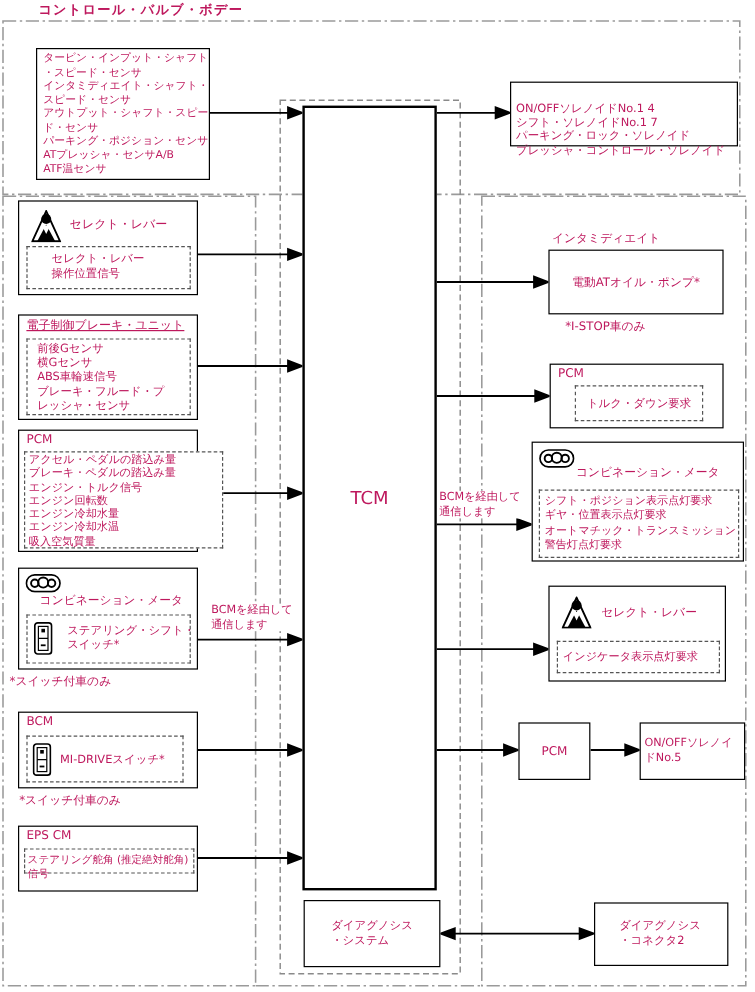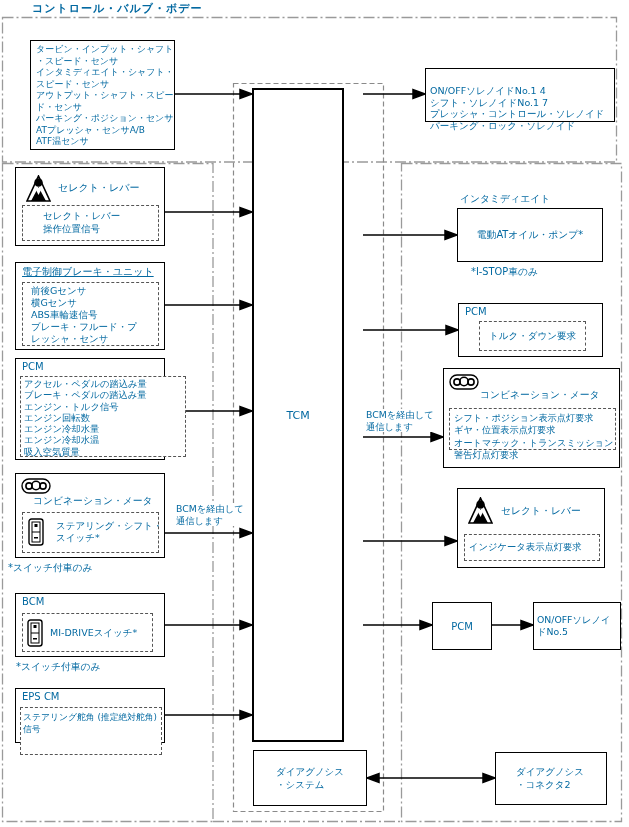--- a/index.html
+++ b/index.html
@@ -1,17 +1,17 @@
 <!DOCTYPE html>
 <html><head>
 <meta charset="utf-8">
 <style>
   html,body{margin:0;padding:0;background:#fff;}
   #canvas{position:relative;width:629px;height:827px;background:#fff;
-          font-family:"DejaVu Sans",sans-serif;color:#0369a1;overflow:hidden;}
+          font-family:"DejaVu Sans",sans-serif;color:#be185d;overflow:hidden;}
   #wires{position:absolute;left:0;top:0;z-index:0;}
   .box{position:absolute;border:1.5px solid #000;background:#fff;box-sizing:border-box;z-index:1;}
   .thick{border-width:2px;}
   .inner{position:absolute;border:1px dashed #555;background:#fff;box-sizing:border-box;}
   .btitle{position:absolute;font-size:10px;line-height:12px;white-space:nowrap;}
   .ln div{white-space:nowrap;}
   .note{position:absolute;font-size:9.8px;white-space:nowrap;z-index:1;}
   .vialabel{position:absolute;font-size:9.3px;line-height:11.5px;background:#fff;z-index:1;}
   .vialabel div{white-space:nowrap;}
   .center{display:flex;align-items:center;justify-content:center;}
@@ -80,26 +80,26 @@
         <div>パーキング・ポジション・センサ</div>
         <div>ATプレッシャ・センサA/B</div>
         <div>ATF温センサ</div>
       </div>
   </div>
 
   <div class="box" style="left:425px;top:68px;width:190px;height:54px;padding:16px 0 0 4px;">
     <div class="ln" style="font-size:9.5px;line-height:11.5px;">
         <div>ON/OFFソレノイドNo.1 4</div>
         <div>シフト・ソレノイドNo.1 7</div>
+        <div>パーキング・ロック・ソレノイド</div>
         <div>プレッシャ・コントロール・ソレノイド</div>
-        <div>パーキング・ロック・ソレノイド</div>
-      </div>
-  </div>
-
-  <div class="box thick center" style="left:252px;top:88px;width:92px;height:654px;font-size:11px;">
+      </div>
+  </div>
+
+  <div class="box thick center" style="left:252px;top:88px;width:112px;height:654px;font-size:15px;">
     <span>TCM</span>
   </div>
 
   <div class="box" style="left:15px;top:167px;width:150px;height:79px;">
     <svg class="icon" style="left:10px;top:7px;" width="25" height="27" viewBox="0 0 25 27">
       <path d="M12.5,1 L24,26 L1,26 Z" fill="#fff" stroke="#000" stroke-width="1.6"></path>
       <circle cx="12.5" cy="7.5" r="4.2" fill="#000"></circle>
       <path d="M12.5,12 L20,26 L5,26 Z" fill="#000"></path>
       <path d="M9,13 L12.5,20 L16,13 Z" fill="#fff"></path>
     </svg>
@@ -173,21 +173,21 @@
         <rect x="6.5" y="6" width="3" height="3" fill="#000"></rect>
         <rect x="6" y="19" width="4" height="1.5" fill="#000"></rect>
       </svg>
       <span style="position:absolute;left:27px;top:13px;font-size:9.5px;white-space:nowrap;">MI-DRIVEスイッチ*</span>
     </div>
   </div>
   <div class="note" style="left:16px;top:661px;">*スイッチ付車のみ</div>
 
   <div class="box" style="left:15px;top:688px;width:150px;height:55px;">
     <span class="btitle" style="left:6px;top:2px;">EPS CM</span>
-    <div class="inner ln" style="left:4px;top:18px;width:142px;height:48px;padding:3px 0 0 2px;font-size:8.8px;line-height:12px;">
+    <div class="inner ln" style="left:4px;top:18px;width:142px;height:21px;padding:3px 0 0 2px;font-size:8.8px;line-height:12px;">
         <div>ステアリング舵角 (推定絶対舵角)</div>
         <div>信号</div>
       </div>
   </div>
 
   <div class="note" style="left:460px;top:193px;">インタミディエイト</div>
   <div class="box center" style="left:457px;top:208px;width:146px;height:54px;font-size:9.8px;">
     <span>電動ATオイル・ポンプ*</span>
   </div>
   <div class="note" style="left:471px;top:266px;">*I-STOP車のみ</div>
@@ -205,21 +205,21 @@
     </div>
 
   <div class="box" style="left:443px;top:368px;width:177px;height:100px;">
     <svg class="icon" style="left:5px;top:5px;" width="30" height="16" viewBox="0 0 30 16">
       <rect x="1" y="1" width="28" height="14" rx="7" fill="#fff" stroke="#000" stroke-width="1.4"></rect>
       <circle cx="8" cy="8" r="3.1" fill="none" stroke="#000" stroke-width="1.6"></circle>
       <circle cx="15" cy="7.5" r="4.2" fill="none" stroke="#000" stroke-width="1.6"></circle>
       <circle cx="22" cy="8" r="3.1" fill="none" stroke="#000" stroke-width="1.6"></circle>
     </svg>
     <span class="btitle" style="left:36px;top:20px;font-size:9.8px;">コンビネーション・メータ</span>
-    <div class="inner ln" style="left:5px;top:39px;width:167px;height:42px;padding:3px 0 0 4px;font-size:9.2px;line-height:12.3px;">
+    <div class="inner ln" style="left:5px;top:39px;width:167px;height:57px;padding:3px 0 0 4px;font-size:9.2px;line-height:12.3px;">
         <div>シフト・ポジション表示点灯要求</div>
         <div>ギヤ・位置表示点灯要求</div>
         <div>オートマチック・トランスミッション</div>
         <div>警告灯点灯要求</div>
       </div>
   </div>
 
   <div class="box" style="left:457px;top:488px;width:148px;height:80px;">
     <svg class="icon" style="left:10px;top:8px;" width="25" height="27" viewBox="0 0 25 27">
       <path d="M12.5,1 L24,26 L1,26 Z" fill="#fff" stroke="#000" stroke-width="1.6"></path>

